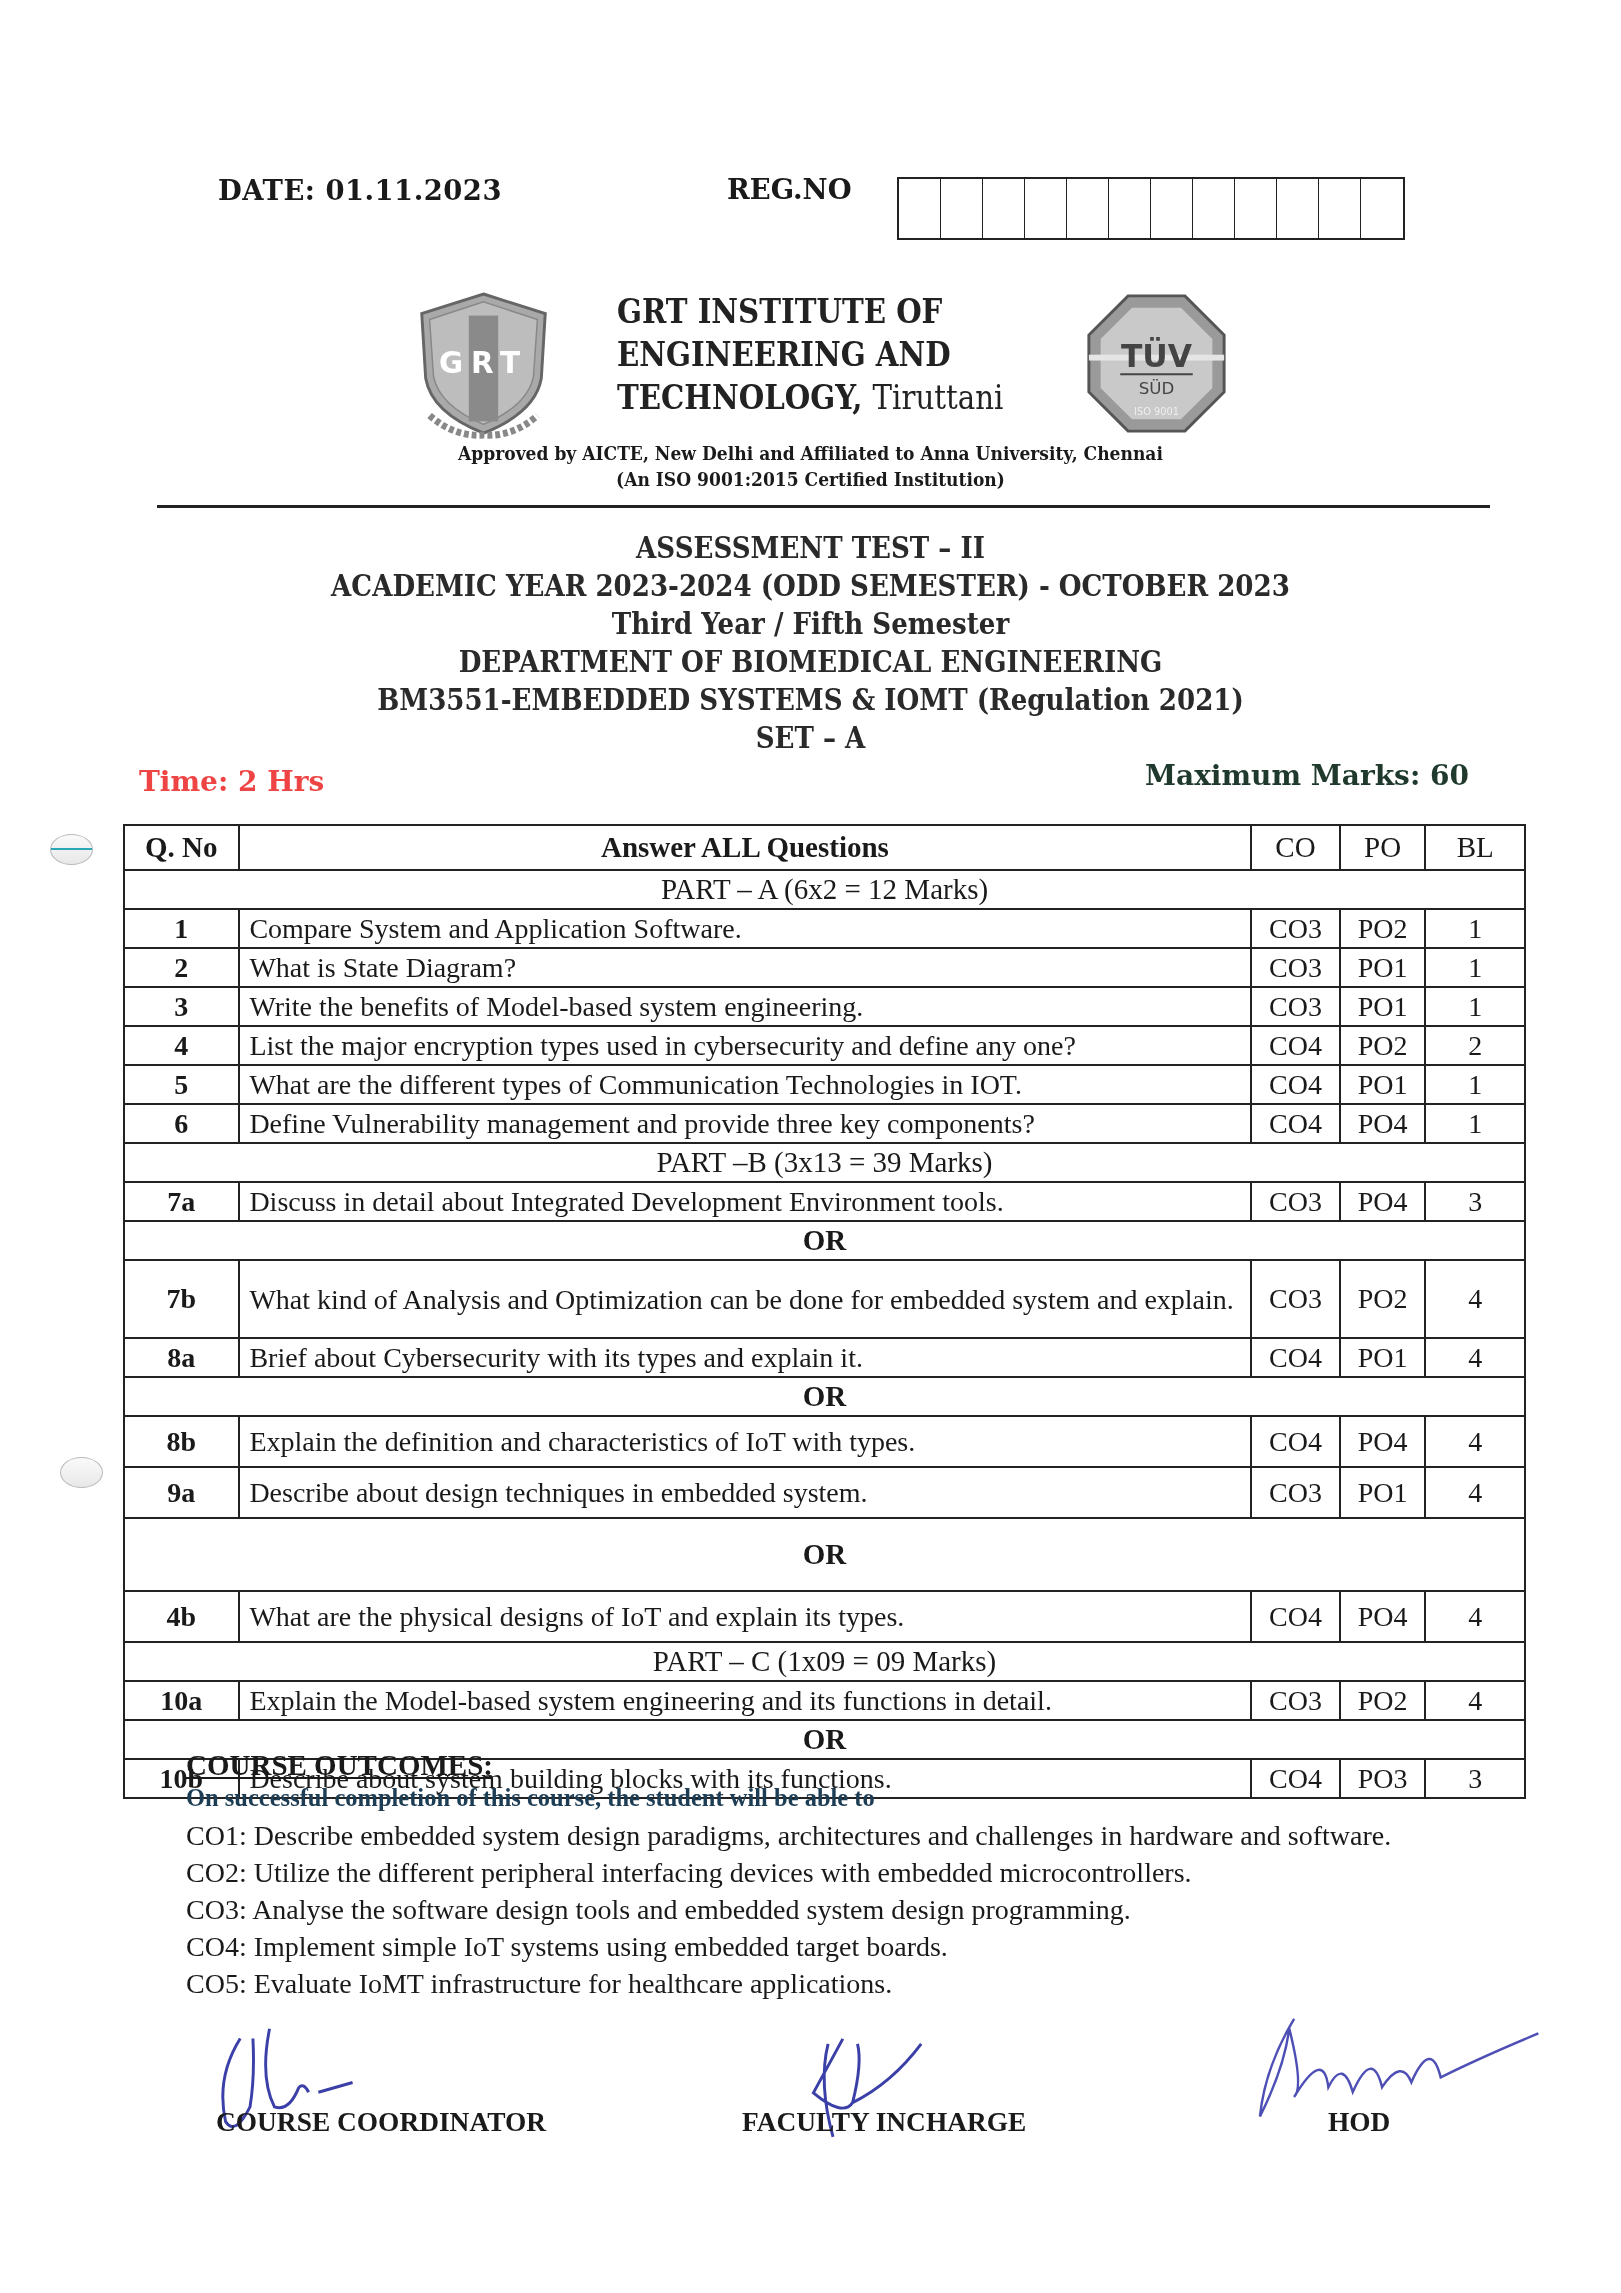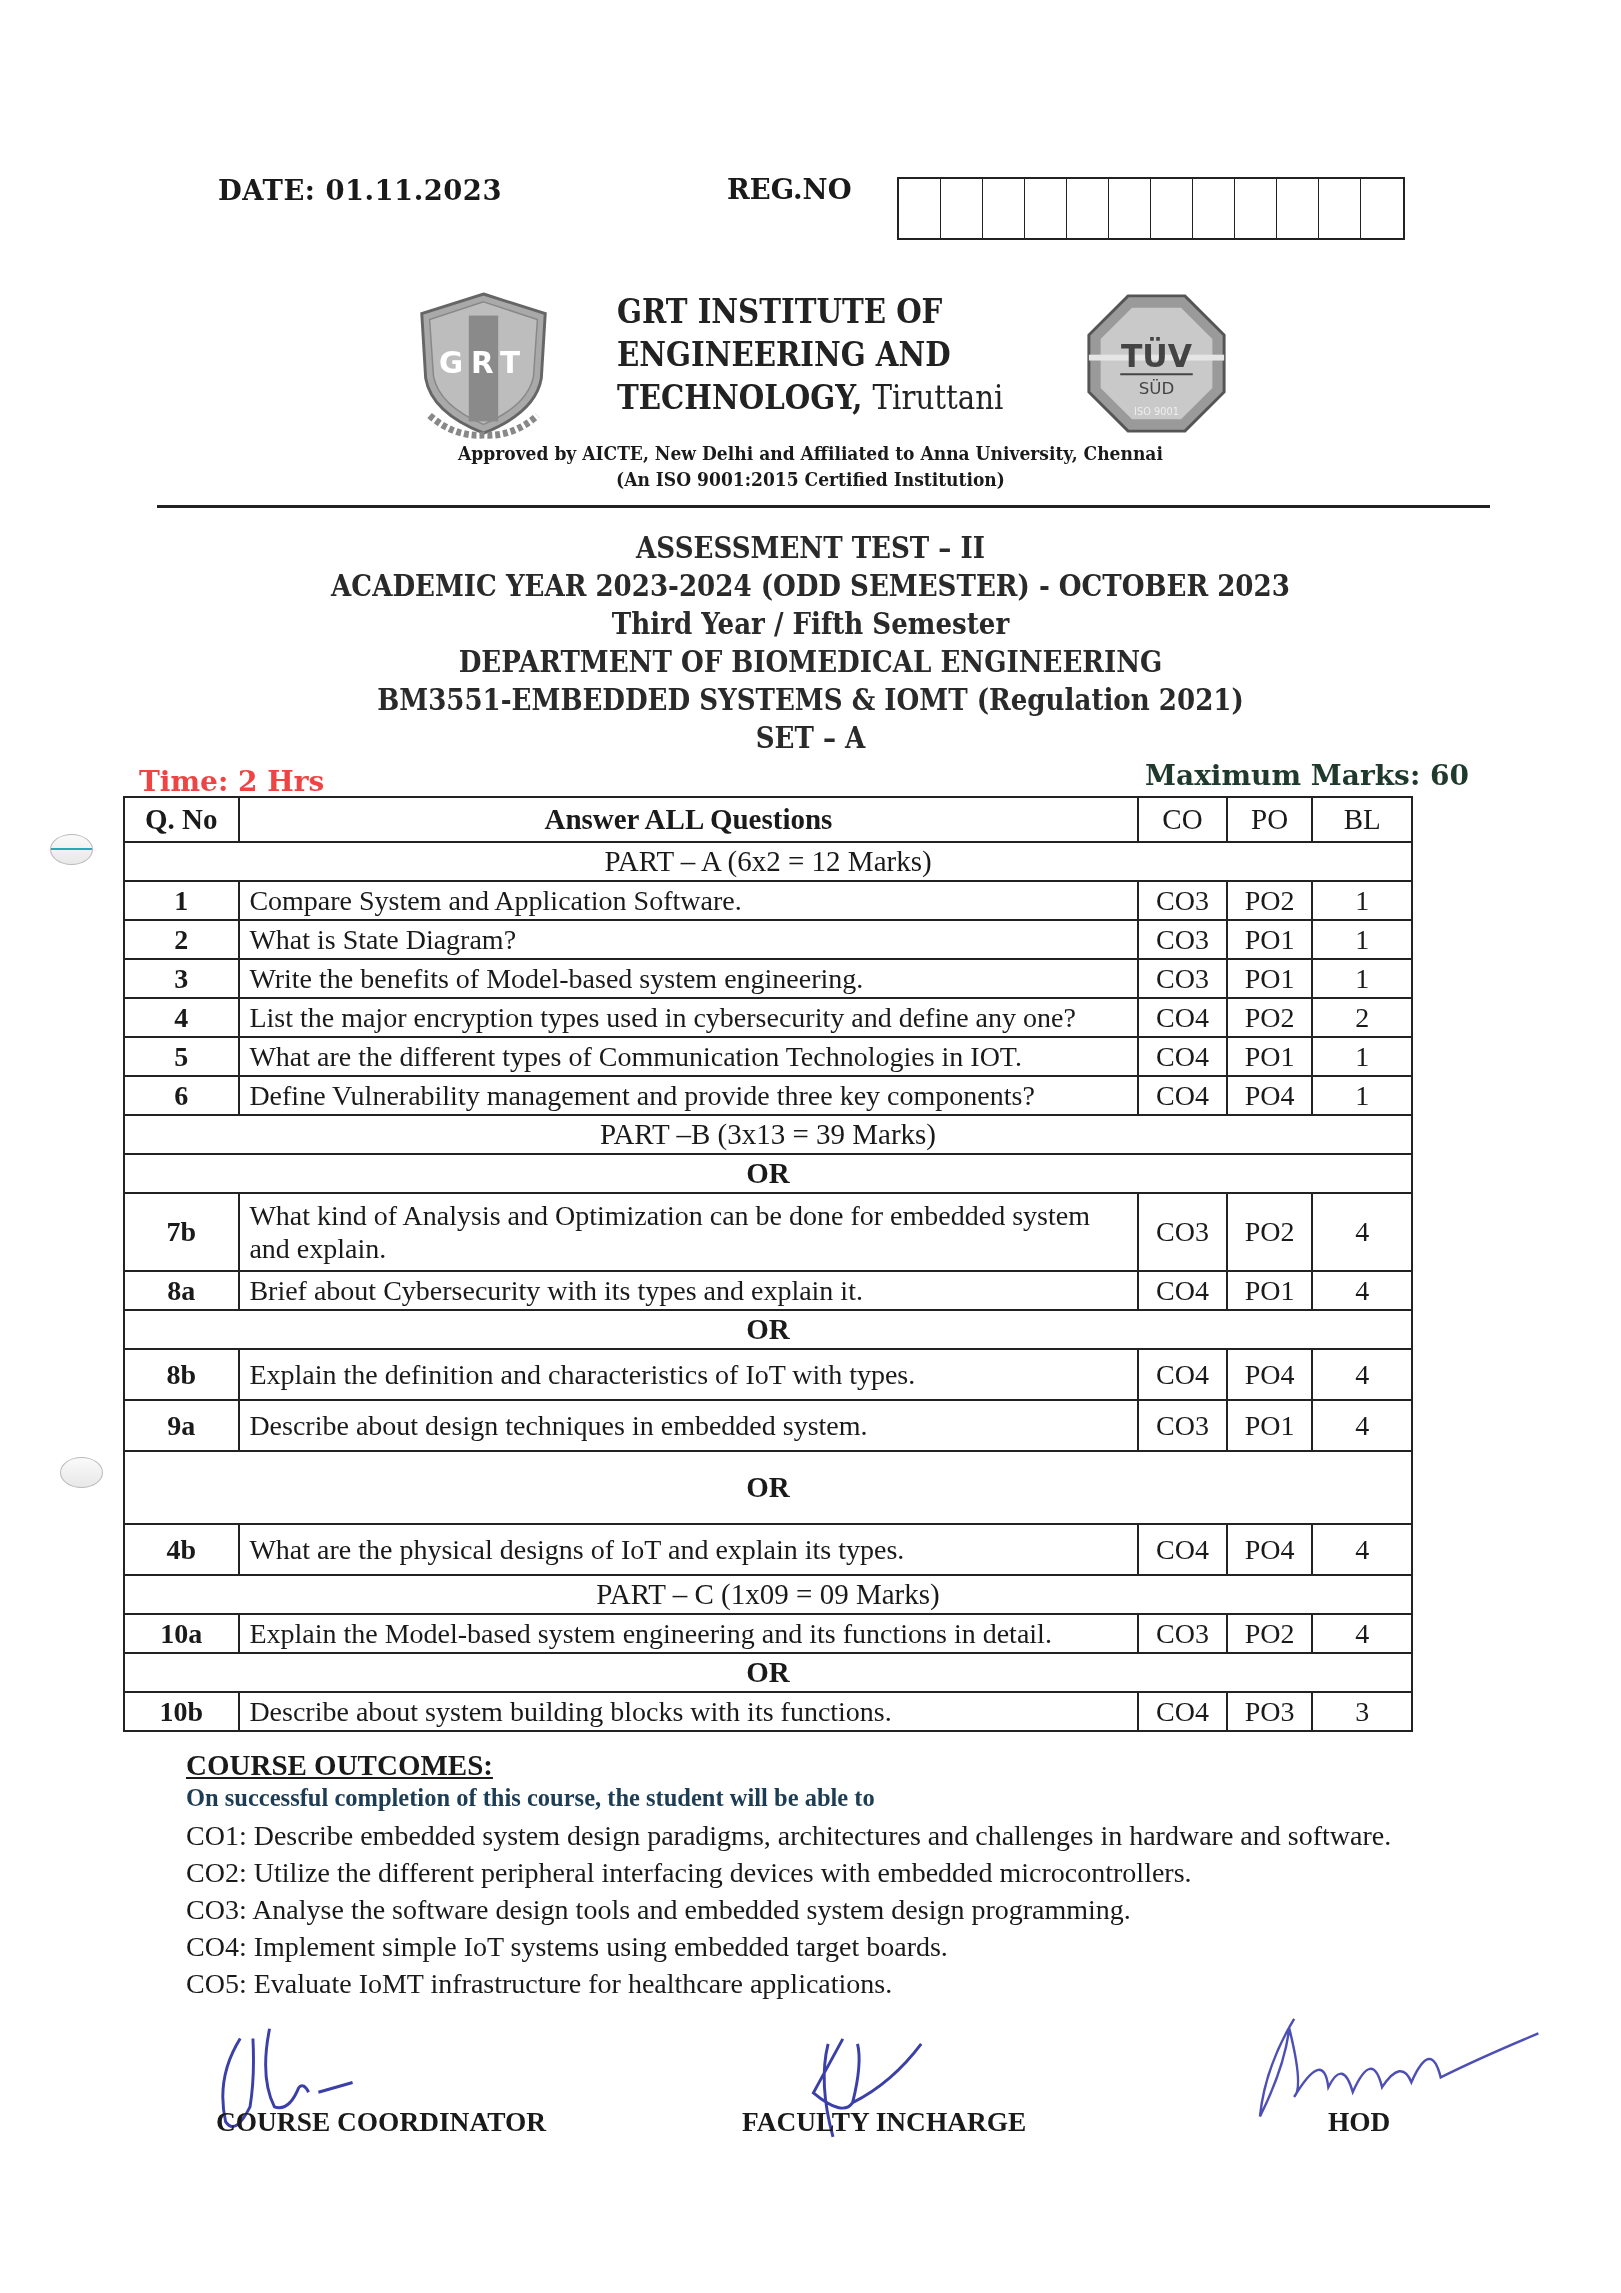--- a/index.html
+++ b/index.html
@@ -23,21 +23,21 @@
   .approved div { transform: scaleX(0.92); }
   .hr-rule { left: 157px; top: 505px; width: 1333px; height: 2.9px; background: #222; }
 
   .titles { left: 0; width: 1621px; top: 529px; text-align: center;
             font-family: "DejaVu Serif", serif; font-weight: bold; font-size: 29px; line-height: 38px; color: #2a2a2a; }
   .titles div { transform: scaleX(0.9); }
 
   .time { left: 139px; top: 765px; font-size: 28px; color: #ef4444; }
   .maxmarks { left: 1145px; top: 759px; font-size: 28px; color: #1f3a2c; }
 
-  table.qp { position: absolute; left: 123px; top: 796px; width: 1290px; border-collapse: collapse;
+  table.qp { position: absolute; left: 123px; top: 824px; width: 1403px; border-collapse: collapse;
              font-family: "Liberation Serif", serif; font-size: 28px; color: #1a1a1a; }
   table.qp td, table.qp th { border: 2px solid #222; padding: 0 9.8px; height: 37px; }
   table.qp th { font-weight: normal; font-size: 29px; height: 43px; }
   table.qp .c-q { width: 93px; text-align: center; font-weight: bold; }
   table.qp .c-text { text-align: left; }
   table.qp .c-co { width: 67px; text-align: center; }
   table.qp .c-po { width: 64px; text-align: center; }
   table.qp .c-bl { width: 78px; text-align: center; }
   table.qp .part td, table.qp .or td { text-align: center; font-size: 29px; }
   table.qp .or td { font-weight: bold; }
@@ -180,20 +180,27 @@
     <td class="c-q">6</td>
         <td class="c-text">Define Vulnerability management and provide three key components?</td>
     <td class="c-co">CO4</td>
         <td class="c-po">PO4</td>
         <td class="c-bl">1</td>
   </tr>
 
   <tr class="part">
         <td colspan="5">PART –B (3x13 = 39 Marks)</td>
       </tr>
+  <tr>
+    <td class="c-q">7a</td>
+        <td class="c-text">Discuss in detail about Integrated Development Environment tools.</td>
+    <td class="c-co">CO3</td>
+        <td class="c-po">PO4</td>
+        <td class="c-bl">3</td>
+  </tr>
   <tr class="or">
         <td colspan="5">OR</td>
       </tr>
   <tr class="tall">
     <td class="c-q">7b</td>
         <td class="c-text" style="line-height:33px;">What kind of Analysis and Optimization can be done for embedded system and explain.</td>
     <td class="c-co">CO3</td>
         <td class="c-po">PO2</td>
         <td class="c-bl">4</td>
   </tr>

